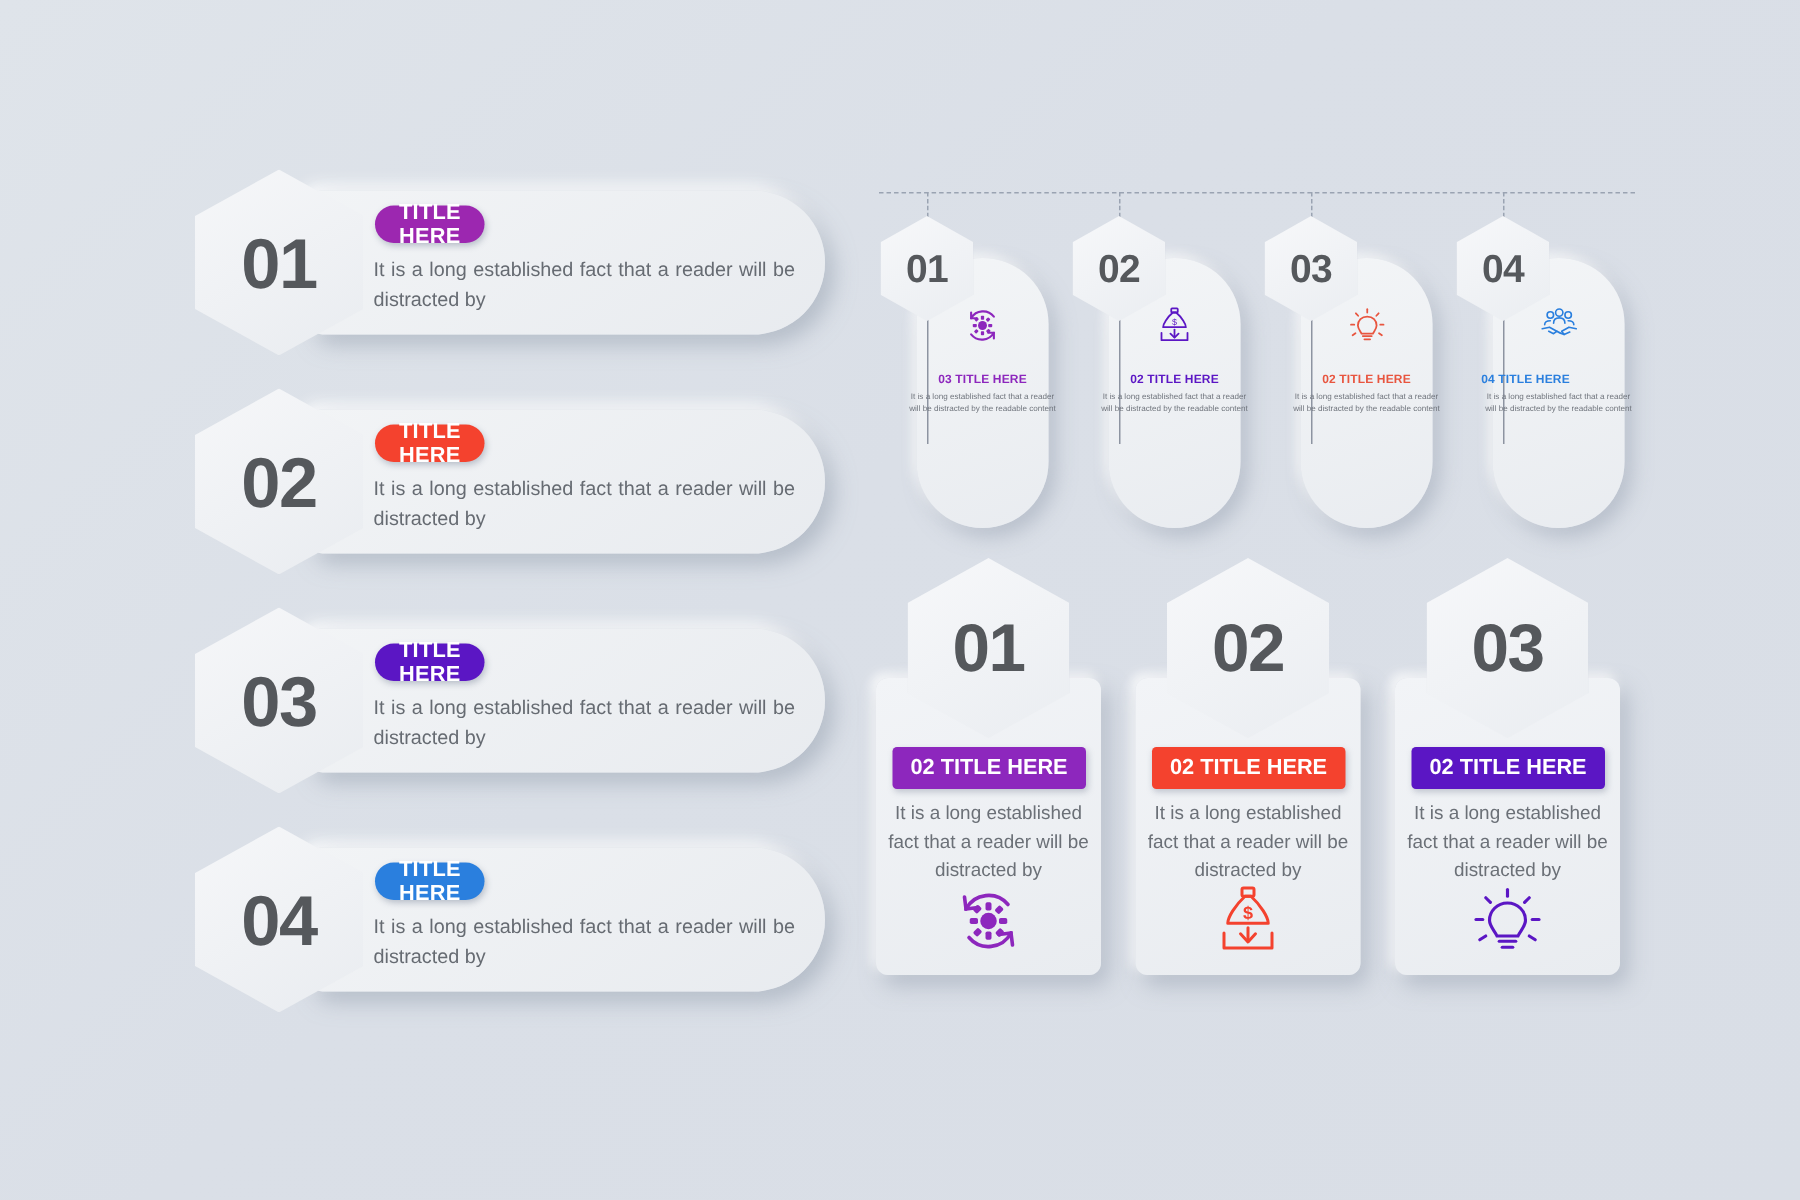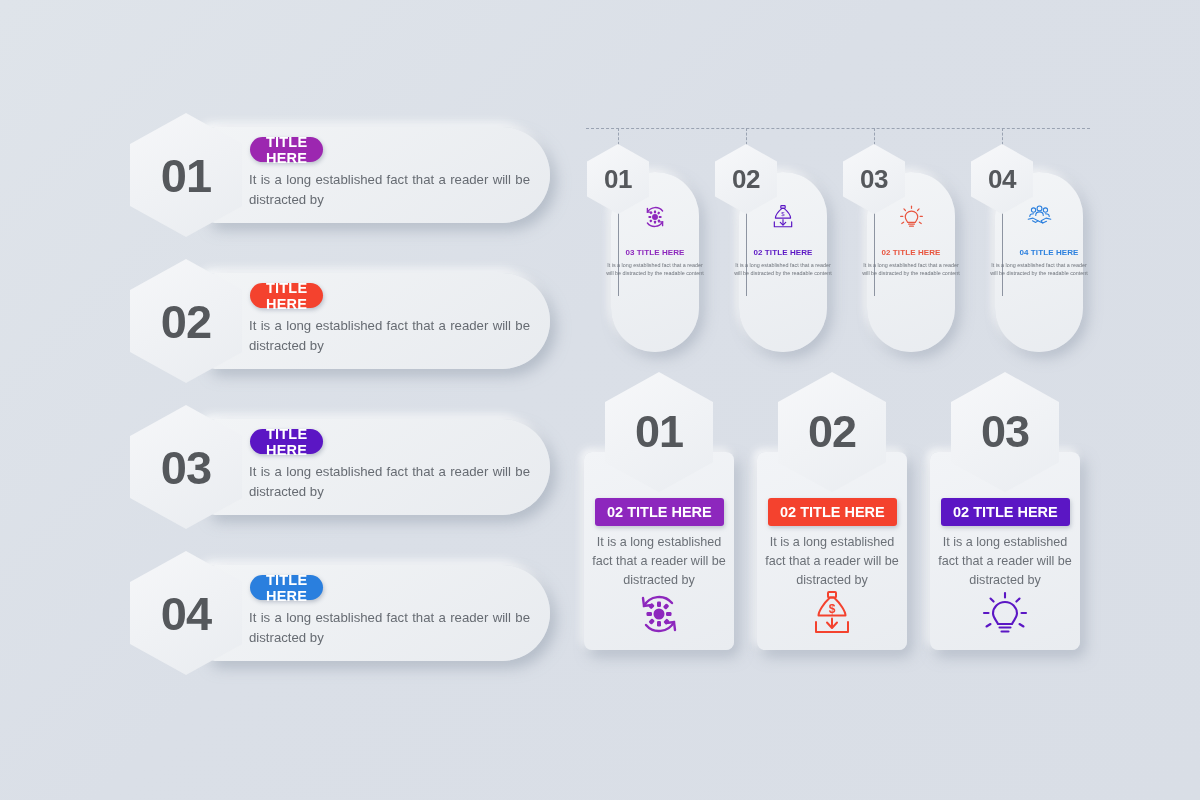--- a/index.html
+++ b/index.html
@@ -357,21 +357,21 @@
           <circle cx="14" cy="11" r="4"></circle>
           <circle cx="36" cy="11" r="4"></circle>
         <path d="M18 21 C18 16.5 21 14.5 25 14.5 C29 14.5 32 16.5 32 21"></path>
         <path d="M7 23 C7 19.5 10 18 14 18"></path>
           <path d="M43 23 C43 19.5 40 18 36 18"></path>
         <path d="M4 28 L13 26 L22 31 L18 34 L12 31"></path>
         <path d="M46 28 L37 26 L28 31 L31 35 L38 32"></path>
         <path d="M22 31 C25 33 28 34 31 35"></path>
       </svg>
     </div>
-    <div class="tr-title" style="left:408px; color:#2a7fde;">04 TITLE HERE</div>
+    <div class="tr-title" style="left:376px; color:#2a7fde;">04 TITLE HERE</div>
     <div class="tr-body" style="left:401px;">It is a long established fact that a reader will be distracted by the readable content</div>
   </div>
 
   <div class="br-card" style="left:584px;"></div>
   <div class="br-hex" style="left:605px;">
     <span class="br-hex-num">01</span>
   </div>
   <div class="br-badge" style="left:595px; background:#8d27bd;">
     <span>02 TITLE HERE</span>
   </div>

